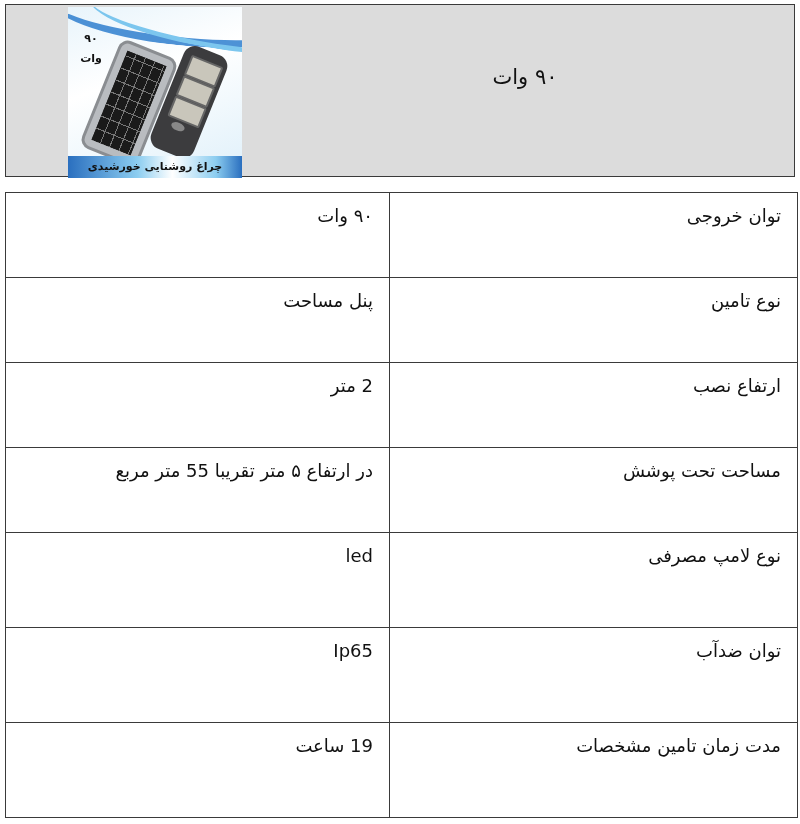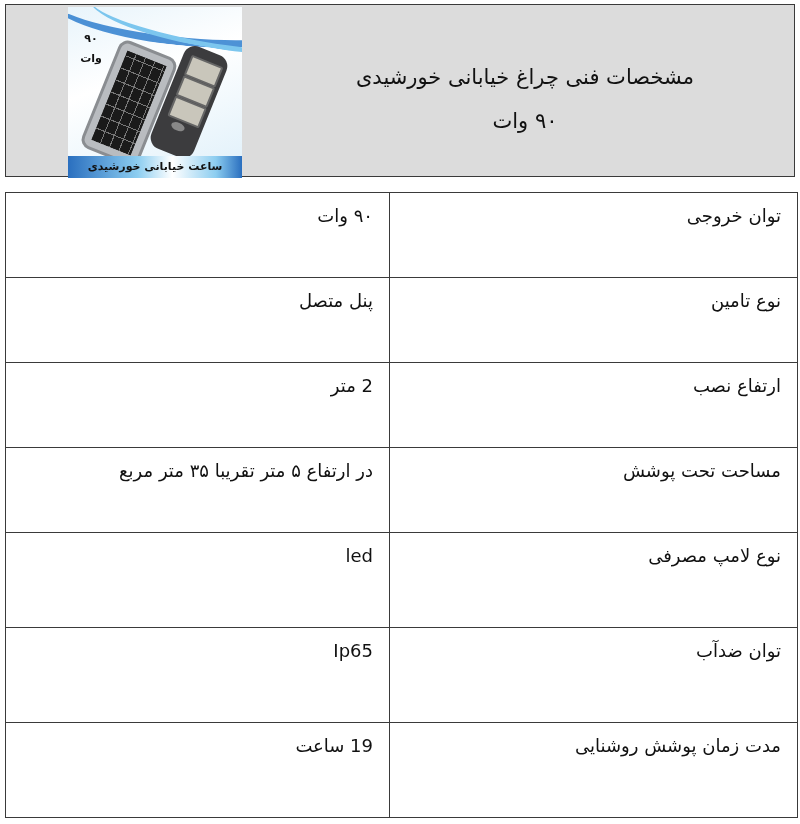--- a/index.html
+++ b/index.html
@@ -41,68 +41,67 @@
                    padding: 8px 16px 0 10px; font-size: 18px; line-height: 30px; box-sizing: border-box; }
   .spec-table td.label { width: 408px; }
   .spec-table td.value { width: 384px; }
   .latin { font-family: "DejaVu Sans", sans-serif; font-weight: normal; direction: ltr; unicode-bidi: embed; }
 </style>
 </head>
 <body>
 
 <div class="header-box">
   <div class="header-title">
-    <div>مشخصات فنی چراغ خیابانی خورشیدی</div>
     <div>۹۰ وات</div>
   </div>
 </div>
 
 <div class="product-image">
   <div class="img-wave1"></div>
   <div class="img-wave2"></div>
   <div class="solar-panel">
     <div class="solar-grid"></div>
   </div>
   <div class="lamp-body">
     <div class="lamp-led" style="top:10px"></div>
     <div class="lamp-led" style="top:32px"></div>
     <div class="lamp-led" style="top:54px"></div>
     <div class="lamp-sensor"></div>
   </div>
   <div class="img-badge">
     <div>۹۰</div>
     <div>وات</div>
   </div>
-  <div class="img-caption">ساعت خیابانی خورشیدی</div>
+  <div class="img-caption">چراغ روشنایی خورشیدی</div>
 </div>
 
 <table class="spec-table">
   <tbody id="spec-body">
     <tr style="height:85px">
       <td class="label">توان خروجی</td>
       <td class="value">۹۰ وات</td>
     </tr>
     <tr style="height:85px">
       <td class="label">نوع تامین</td>
-      <td class="value">پنل متصل</td>
+      <td class="value">پنل مساحت</td>
     </tr>
     <tr style="height:85px">
       <td class="label">ارتفاع نصب</td>
       <td class="value">2 متر</td>
     </tr>
     <tr style="height:85px">
       <td class="label">مساحت تحت پوشش</td>
-      <td class="value">در ارتفاع ۵ متر تقریبا ۳۵ متر مربع</td>
+      <td class="value">در ارتفاع ۵ متر تقریبا 55 متر مربع</td>
     </tr>
     <tr style="height:95px">
       <td class="label">نوع لامپ مصرفی</td>
       <td class="value latin">led</td>
     </tr>
     <tr style="height:95px">
       <td class="label">توان ضدآب</td>
       <td class="value latin">Ip65</td>
     </tr>
     <tr style="height:95px">
-      <td class="label">مدت زمان پوشش روشنایی</td>
+      <td class="label">مدت زمان تامین مشخصات</td>
       <td class="value">19 ساعت</td>
     </tr>
   </tbody>
 </table>
 
 </body></html>

